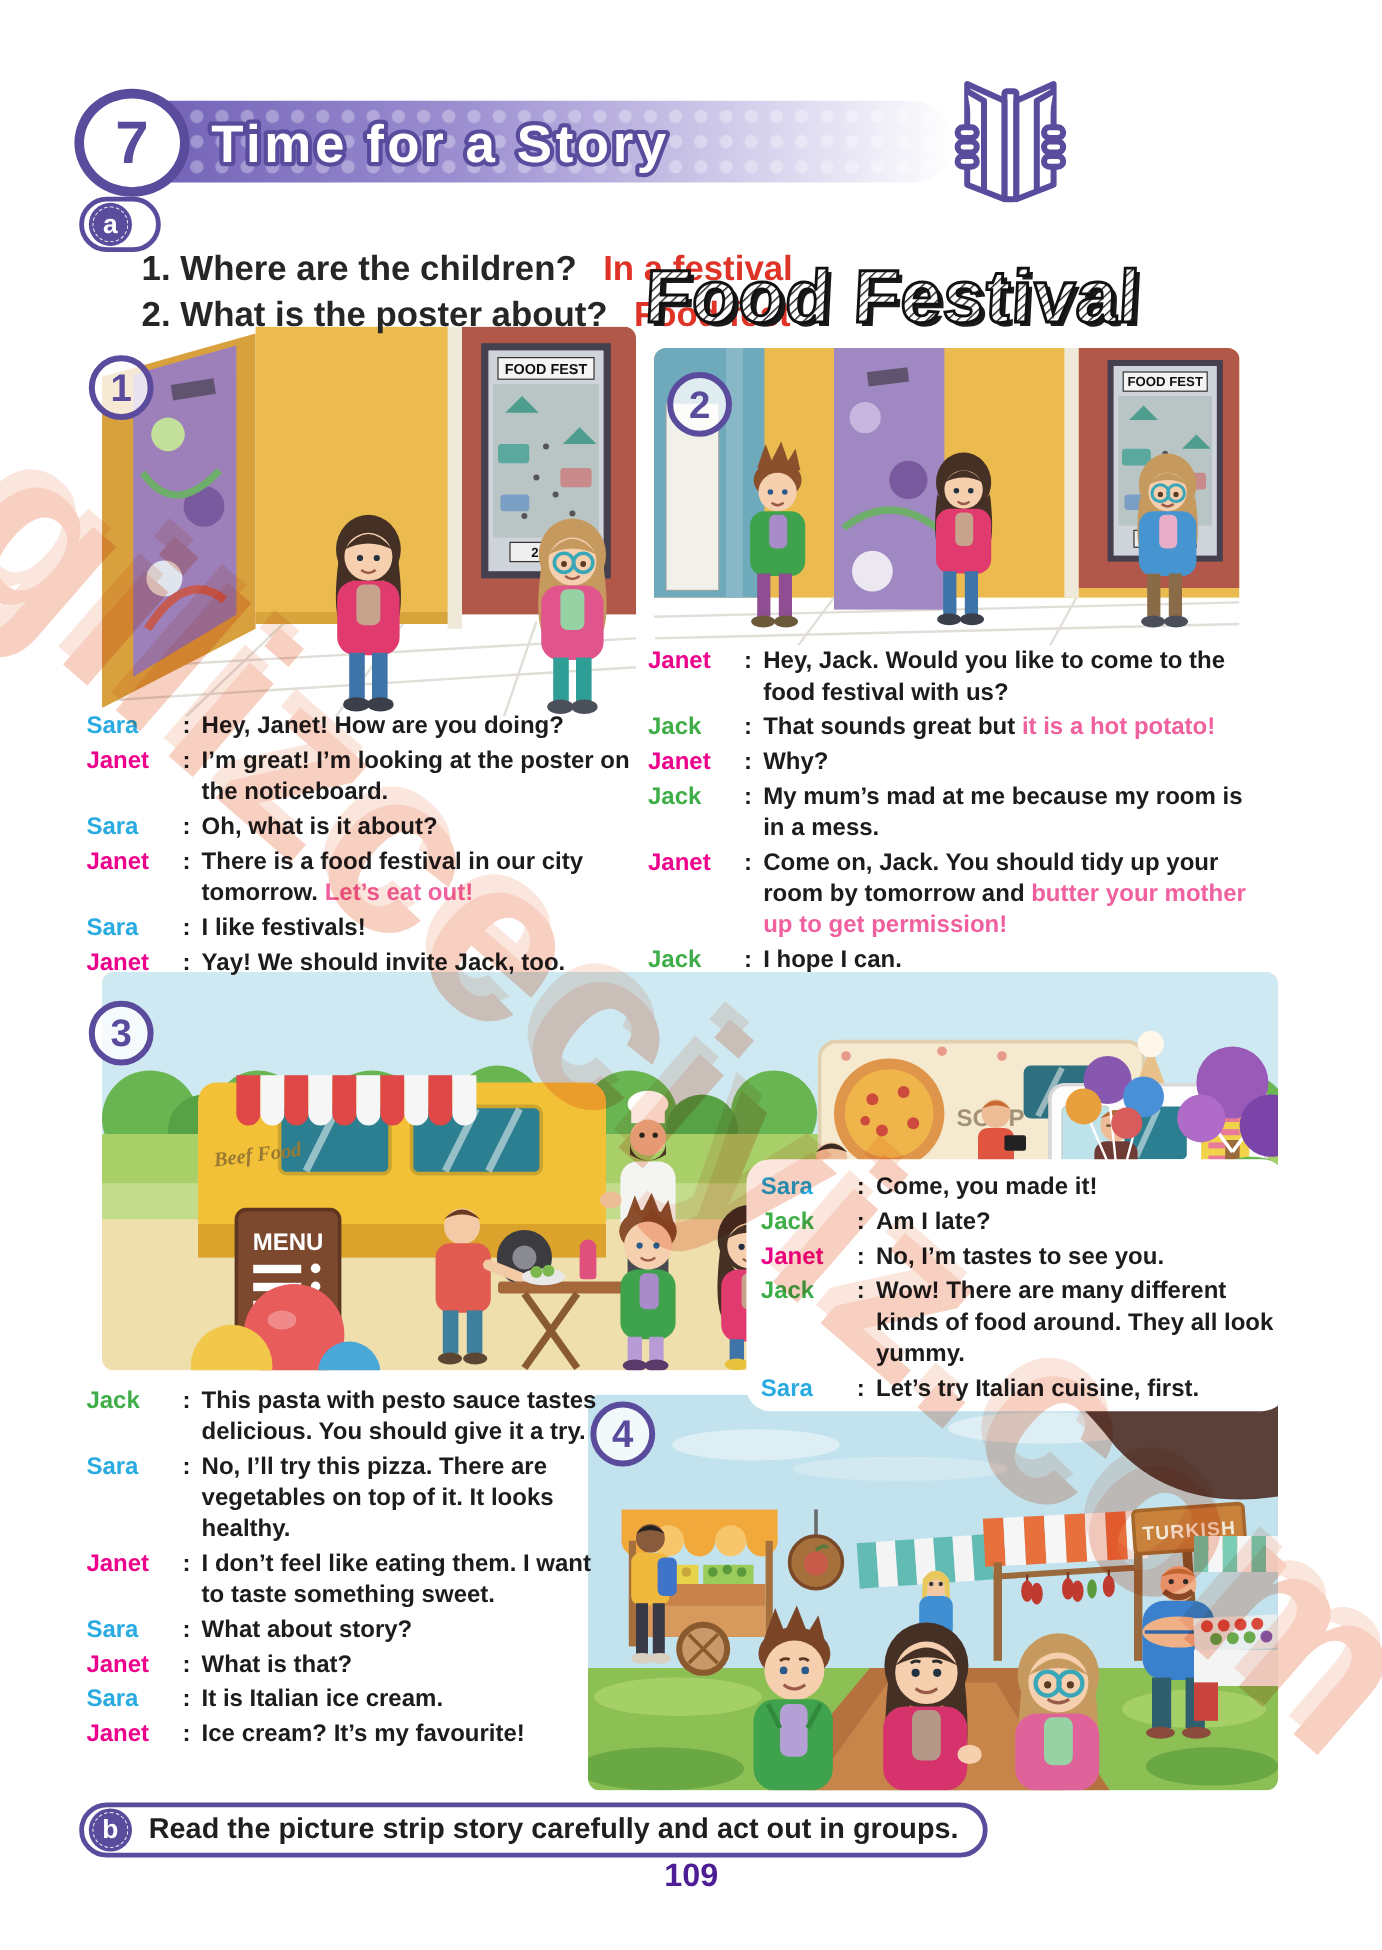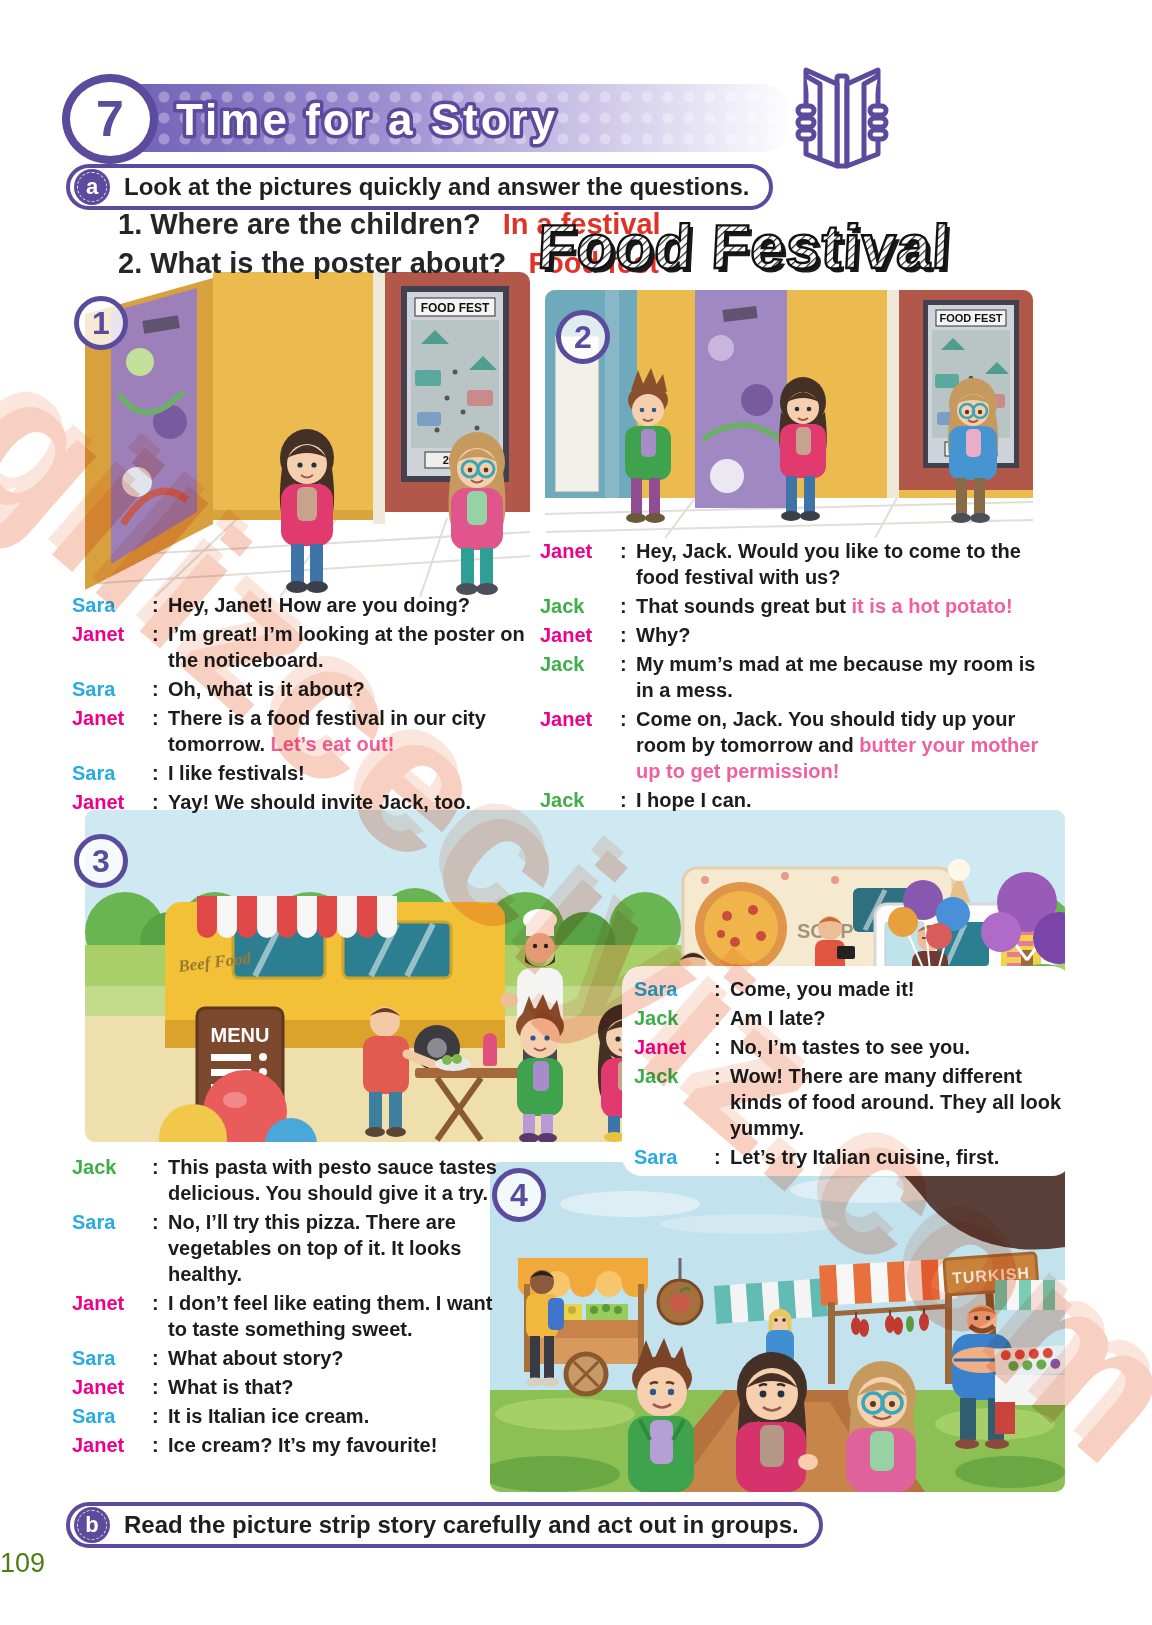--- a/index.html
+++ b/index.html
@@ -41,22 +41,22 @@
     display:flex;align-items:center;justify-content:center;z-index:6;box-sizing:border-box;}
   
   .dlg{position:absolute;display:flex;flex-direction:column;gap:3px;z-index:3;}
   .dlg-row{display:grid;grid-template-columns:80px 16px 1fr;font-size:20px;font-weight:700;
     line-height:1.3;color:#1c1c1c;}
   .dlg-name{font-weight:800;}
   .dlg-colon{color:#1c1c1c;}
   .hl{color:#f0609f;}
   .dlg3-box{background:#fff;border-radius:20px;padding:10px 10px 6px 12px;box-sizing:border-box;z-index:5;}
   
-  .page-num{position:absolute;top:1548px;left:0;width:100%;font-size:27px;
-    font-weight:400;color:#4d7c0f;z-index:3;}
+  .page-num{position:absolute;top:1548px;left:0;width:100%;text-align:center;font-size:27px;
+    font-weight:700;color:#4c1d95;z-index:3;}
 </style>
 </head>
 <body>
 
 <div class="page">
 
   <div class="watermark">ingilizceciyiz.com</div>
 
   <div class="banner"></div>
   <div class="unit-badge">7</div>
@@ -74,21 +74,20 @@
       <rect x="8" y="56" width="16" height="9" rx="4.5"></rect>
       <rect x="8" y="68" width="16" height="9" rx="4.5"></rect>
       <rect x="80" y="44" width="16" height="9" rx="4.5"></rect>
       <rect x="80" y="56" width="16" height="9" rx="4.5"></rect>
       <rect x="80" y="68" width="16" height="9" rx="4.5"></rect>
     </g>
   </svg>
 
   <div class="pill" style="left:66px;top:164px;">
     <span class="tag">a</span>
-    <span class="txt">Look at the pictures quickly and answer the questions.</span>
   </div>
 
   <div class="questions">
     <div class="q">
       <span>1.</span>
       <span>Where are the children?</span>
       <span class="ans">In a festival</span>
     </div>
     <div class="q">
       <span>2.</span>

